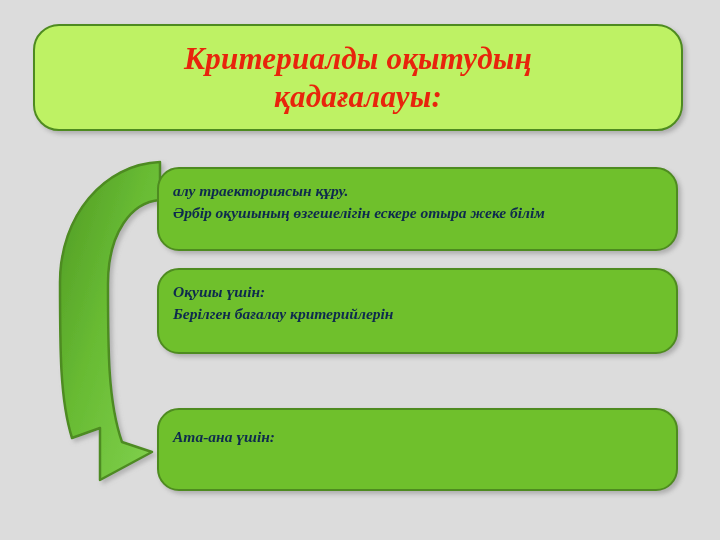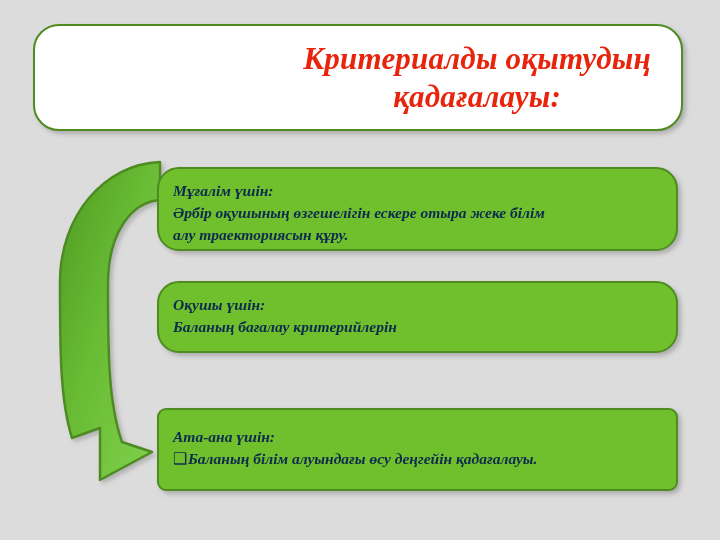--- a/index.html
+++ b/index.html
@@ -21,27 +21,27 @@
   }
 
   
   .title-box {
     position: absolute;
     left: 33px;
     top: 24px;
     width: 650px;
     height: 107px;
     box-sizing: border-box;
-    background: #ffffff;
+    background: #bef264;
     border: 2px solid #4e8b20;
     border-radius: 26px;
     box-shadow: 3px 3px 4px rgba(120,120,120,0.45);
     display: flex;
     align-items: center;
-    justify-content: flex-end;
+    justify-content: center;
   }
   .title-text {
     color: #e8240c;
     font-family: "Liberation Serif", serif;
     font-style: italic;
     font-weight: bold;
     font-size: 31px;
     line-height: 1.22;
     text-align: center;
     letter-spacing: 0.2px;
@@ -71,22 +71,22 @@
     box-shadow: 3px 3px 4px rgba(120,120,120,0.45);
     padding: 11px 6px 11px 14px;
     color: #0e2a4e;
     font-family: "Liberation Serif", serif;
     font-style: italic;
     font-weight: bold;
     font-size: 15.5px;
     line-height: 1.42;
   }
   #box-1 { top: 167px; height: 84px; }
-  #box-2 { top: 281px; height: 72px; font-family: Liberation Serif, serif; }
-  #box-3 { top: 408px; height: 83px; padding-top: 16px; border-radius: 9px; }
+  #box-2 { top: 268px; height: 86px; font-family: Liberation Serif, serif; }
+  #box-3 { top: 408px; height: 83px; padding-top: 16px; }
 
   .box-heading {
     display: block;
     white-space: nowrap;
   }
   .box-body {
     display: block;
   }
   .bullet-line {
     display: block;
@@ -132,28 +132,26 @@
                L 48 330
                L 100 302
                L 70 292
                C 56 252, 56 200, 56 134
                C 56 82, 80 52, 108 50
                Z" fill="url(#arrGrad)" stroke="#4e8b20" stroke-width="2.5" stroke-linejoin="round"></path>
     </svg>
   </div>
 
   <div class="content-box" id="box-1">
-    <span class="box-heading">Мұғалім үшін:</span>
+    <span class="box-body">алу траекториясын құру.</span>
     <span class="box-body">Әрбір оқушының өзгешелігін ескере отыра жеке білім</span>
-    <span class="box-body">алу траекториясын құру.</span>
   </div>
 
   <div class="content-box" id="box-2">
     <span class="box-heading">Оқушы үшін:</span>
-    <span class="box-body">Баланың бағалау критерийлерін</span>
+    <span class="box-body">Берілген бағалау критерийлерін</span>
   </div>
 
   <div class="content-box" id="box-3">
     <span class="box-heading">Ата-ана үшін:</span>
-    <span class="bullet-line"><span class="bullet-glyph">❑</span><span>Баланың білім алуындағы өсу деңгейін қадағалауы.</span></span>
   </div>
 
 </div>
 
 </body></html>

